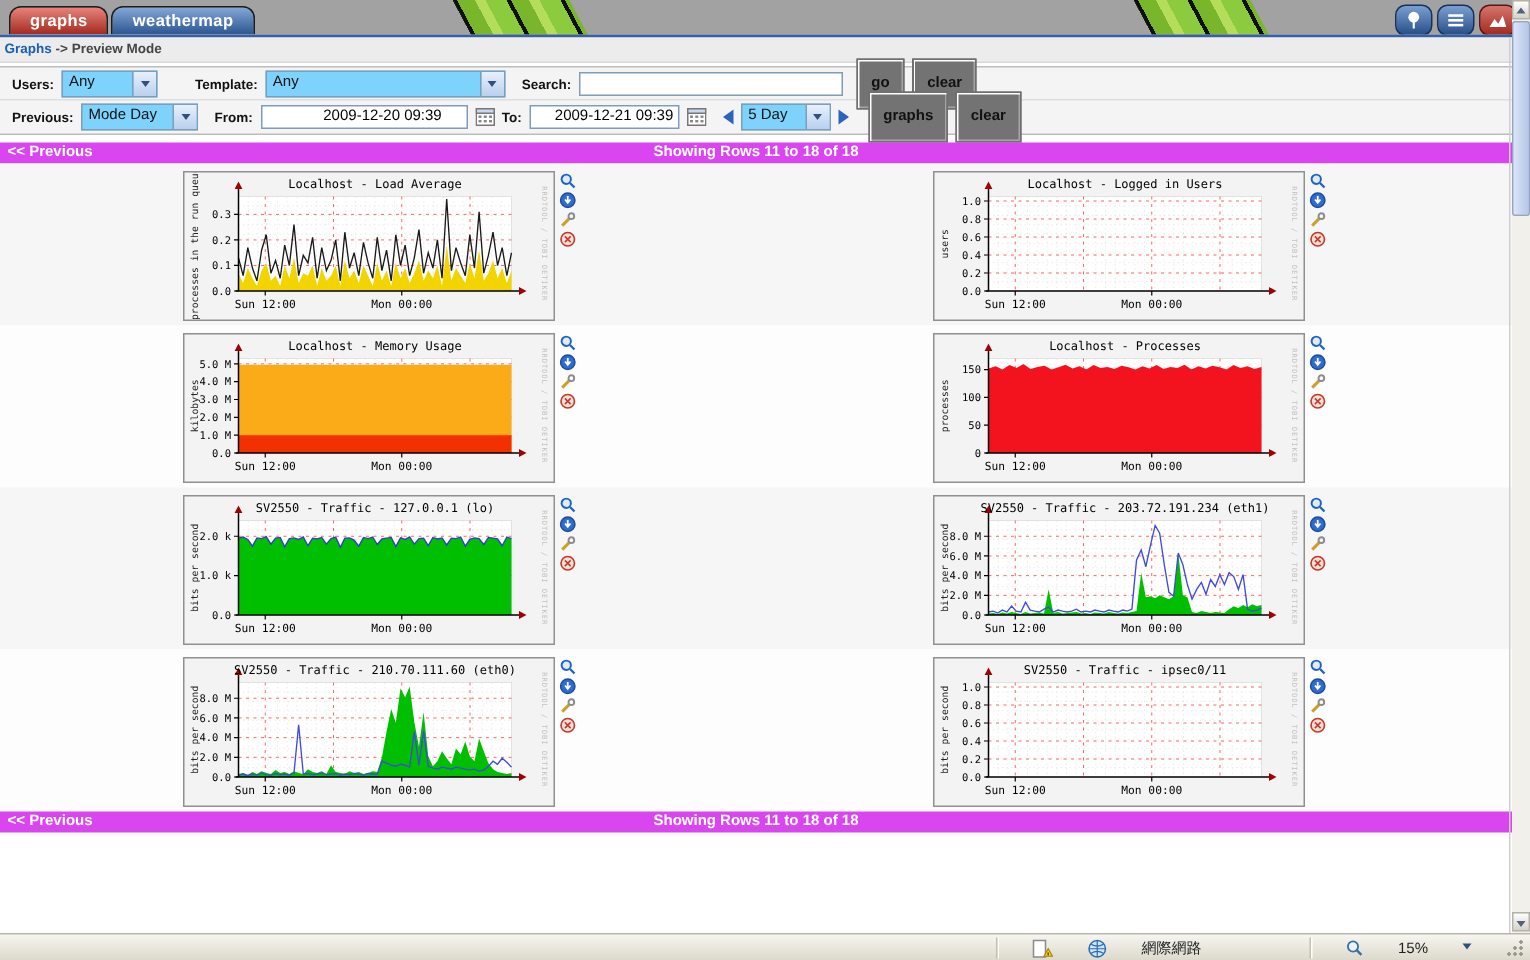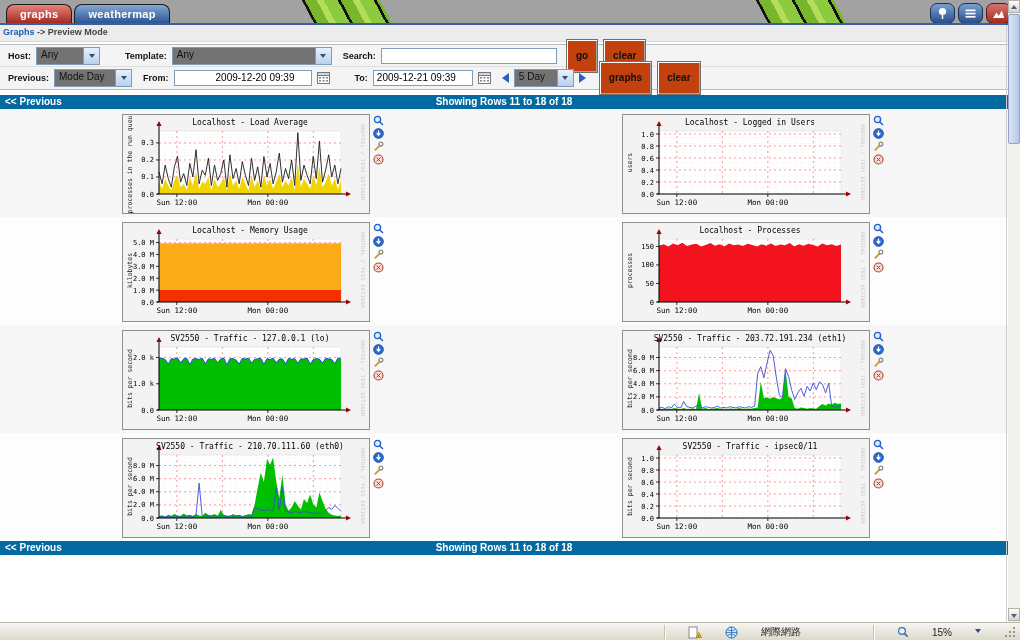--- a/index.html
+++ b/index.html
@@ -23,35 +23,35 @@
   
   .breadcrumb{position:absolute;left:0;top:25px;width:1005px;height:14px;background:#ececec;
               border-bottom:1px solid #d8d8d8;padding:2px 0 0 3px;font-size:9px;font-weight:bold}
   .breadcrumb a{color:#1a5fb4;text-decoration:none}
   .breadcrumb .rest{color:#444}
   
   .filterbox{position:absolute;left:0;top:44px;width:1008px;height:44px;background:#f4f4f4;
              border-top:1px solid #bcbcbc;border-bottom:1px solid #bcbcbc}
   .frow{height:21px;display:flex;align-items:center;gap:5px;padding-left:8px;font-size:9px;font-weight:bold;color:#111}
   .frow:first-child{border-bottom:1px solid #dedede}
-  .sel{display:inline-flex;align-items:stretch;height:16px;border:1px solid #7f9db9;background:#737373;font-weight:normal;font-size:10px}
+  .sel{display:inline-flex;align-items:stretch;height:16px;border:1px solid #7f9db9;background:#7dd3fc;font-weight:normal;font-size:10px}
   .sel .v{padding:1px 4px 0 4px;white-space:nowrap;overflow:hidden;flex:1}
   .sel .sb{width:15px;background:linear-gradient(#e8f0fc,#b9d0ee);border-left:1px solid #7f9db9;
            display:flex;align-items:center;justify-content:center}
   .car{width:0;height:0;border:3px solid transparent;border-top:4px solid #33507a;margin-top:3px}
   input.txt{height:14px;border:1px solid #7f9db9;font-size:10px;padding:0 3px;font-family:"Liberation Sans",sans-serif}
-  .btn3d{height:34px;padding:0 9px;font-size:10px;font-weight:bold;color:#111;background:#c2410c;
+  .btn3d{height:34px;padding:0 9px;font-size:10px;font-weight:bold;color:#111;background:#737373;
          border:1px solid #6f6f6f;box-shadow:inset 1px 1px 0 #fff,inset -1px -1px 0 #a5a5a5;
          font-family:"Liberation Sans",sans-serif;cursor:pointer}
   .tri{width:0;height:0;border:5px solid transparent;cursor:pointer}
   .tri.left{border-right:7px solid #2a63c0;border-left:none}
   .tri.right{border-left:7px solid #2a63c0;border-right:none}
   .icon-btn{background:none;border:none;padding:0;cursor:pointer;line-height:0}
   
-  .pagerbar{position:absolute;left:0;width:1008px;height:14px;background:#0369a1;color:#fff;
+  .pagerbar{position:absolute;left:0;width:1008px;height:14px;background:#d946ef;color:#fff;
             font-size:10px;font-weight:bold;line-height:14px}
   .pagerbar .prev{position:absolute;left:5px;top:0;cursor:pointer}
   .pagerbar .center{display:block;text-align:center}
   .pagerbar.top{top:95px}.pagerbar.bottom{top:541px}
   
   #graph-rows{position:absolute;left:0;top:109px;width:1008px}
   .grow{height:108px;display:flex}
   .grow.odd{background:#f6f6f6}.grow.even{background:#fdfdfd}
   .gcell{width:503px;position:relative}
   .gpanel{position:absolute;top:5px;width:246px;height:98px;background:#f3f3f3;border:1px solid #909090;overflow:hidden;cursor:pointer}
@@ -114,21 +114,21 @@
 </div>
 <div class="blue-line"></div>
 
 <div class="breadcrumb">
   <a href="#">Graphs</a>
   <span class="rest">-&gt; Preview Mode</span>
 </div>
 
 <div class="filterbox">
   <div class="frow">
-    <span>Host:</span>
+    <span>Users:</span>
     <div class="sel" style="width:62px">
       <span class="v">Any</span>
       <span class="sb">
           <span class="car"></span>
         </span>
     </div>
     <span style="margin-left:20px">Template:</span>
     <div class="sel" style="width:158px">
       <span class="v">Any</span>
       <span class="sb">
@@ -157,22 +157,22 @@
           <g fill="#888">
             <rect x="2" y="6" width="2" height="1.6"></rect>
             <rect x="5.5" y="6" width="2" height="1.6"></rect>
             <rect x="9" y="6" width="2" height="1.6"></rect>
             <rect x="2" y="9" width="2" height="1.6"></rect>
             <rect x="5.5" y="9" width="2" height="1.6"></rect>
             <rect x="9" y="9" width="2" height="1.6"></rect>
           </g>
         </svg>
     </button>
-    <span style="margin-left:20px">To:</span>
-    <input class="txt" style="width: 92px;" value="2009-12-21 09:39">
+    <span style="margin-left:0">To:</span>
+    <input class="txt" style="width: 92px; text-align: right;" value="2009-12-21 09:39">
     <button class="icon-btn">
       <svg width="13" height="13" viewBox="0 0 13 13">
           <rect x="0.5" y="1.5" width="12" height="11" fill="#fff" stroke="#777"></rect>
           <rect x="0.5" y="1.5" width="12" height="3" fill="#c8d8f0" stroke="#777"></rect>
           <g fill="#888">
             <rect x="2" y="6" width="2" height="1.6"></rect>
             <rect x="5.5" y="6" width="2" height="1.6"></rect>
             <rect x="9" y="6" width="2" height="1.6"></rect>
             <rect x="2" y="9" width="2" height="1.6"></rect>
             <rect x="5.5" y="9" width="2" height="1.6"></rect>

